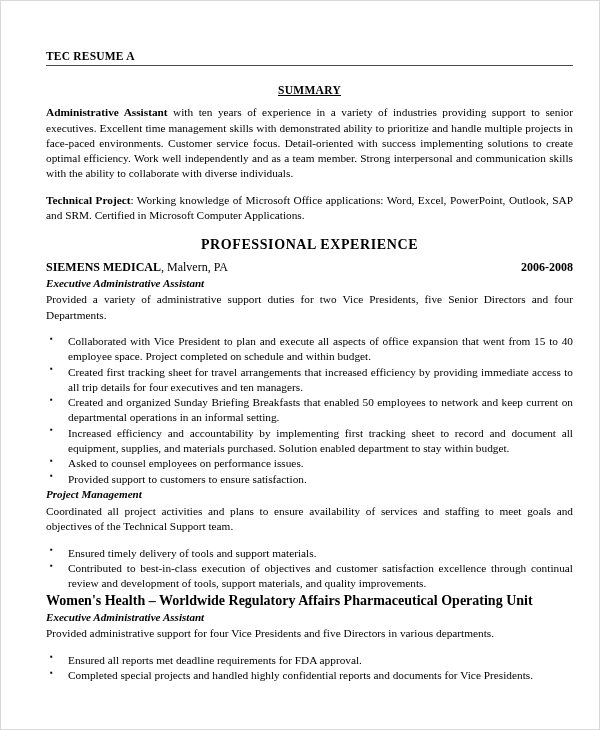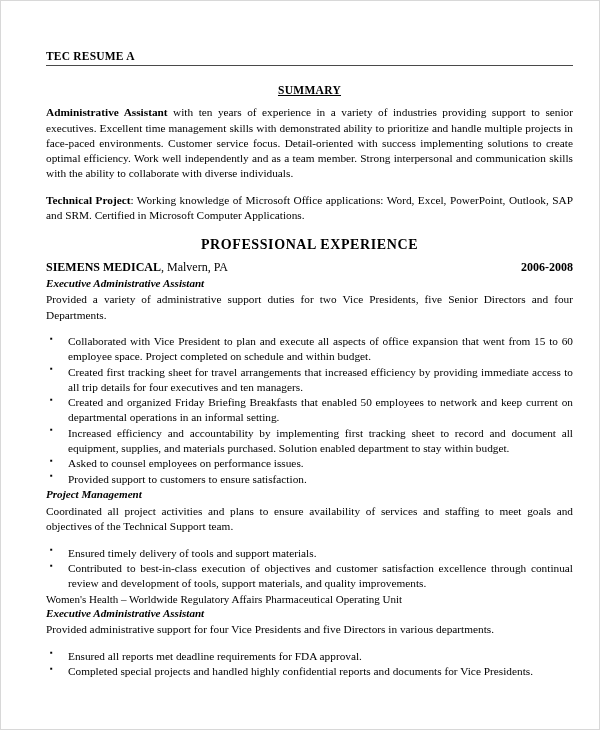--- a/index.html
+++ b/index.html
@@ -92,22 +92,23 @@
     white-space: nowrap;
     padding-left: 10px;
   }
   .job-title {
     font-weight: bold;
     font-style: italic;
     font-size: 11.1px;
     line-height: 1.3;
   }
   .job-subunit {
-    font-size: 11px;
+    font-size: 14px;
     line-height: 1.3;
+    font-weight: bold;
   }
 
   
   ul.bullets {
     list-style: none;
     margin: 9px 0 0 0;
     padding: 0;
   }
   ul.bullets li {
     position: relative;
@@ -147,23 +148,23 @@
     </div>
 
     <div>
       <div class="job-head first">
         <div><span class="job-org">SIEMENS MEDICAL</span><span class="job-loc">, Malvern, PA</span></div>
         <div class="job-dates">2006-2008</div>
       </div>
       <div class="job-title">Executive Administrative Assistant</div>
       <p class="para tight">Provided a variety of administrative support duties for two Vice Presidents, five Senior Directors and four Departments.</p>
       <ul class="bullets">
-        <li>Collaborated with Vice President to plan and execute all aspects of office expansion that went from 15 to 60 employee space.  Project completed on schedule and within budget.</li>
+        <li>Collaborated with Vice President to plan and execute all aspects of office expansion that went from 15 to 40 employee space.  Project completed on schedule and within budget.</li>
         <li>Created first tracking sheet for travel arrangements that increased efficiency by providing immediate access to all trip details for four executives and ten managers.</li>
-        <li>Created and organized Friday Briefing Breakfasts that enabled 50 employees to network and keep current on departmental operations in an informal setting.</li>
+        <li>Created and organized Sunday Briefing Breakfasts that enabled 50 employees to network and keep current on departmental operations in an informal setting.</li>
         <li>Increased efficiency and accountability by implementing first tracking sheet to record and document all equipment, supplies, and materials purchased.  Solution enabled department to stay within budget.</li>
         <li class="nojustify">Asked to counsel employees on performance issues.</li>
         <li class="nojustify">Provided support to customers to ensure satisfaction.</li>
       </ul>
     </div>
 
     <div>
       <div class="job-title">Project Management</div>
       <p class="para tight">Coordinated all project activities and plans to ensure availability of services and staffing to meet goals and objectives of the Technical Support team.</p>
       <ul class="bullets">

